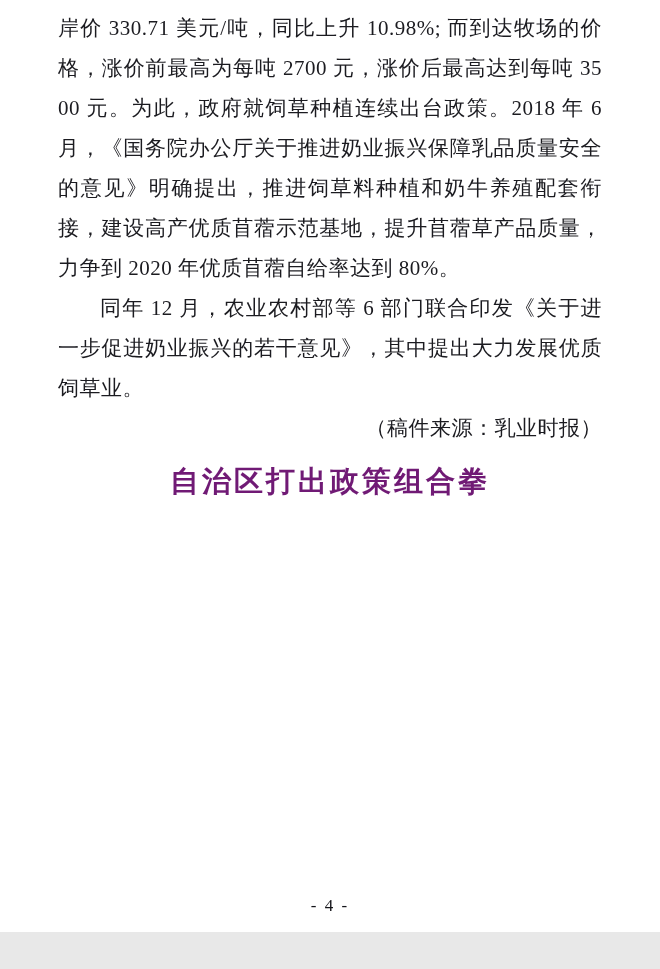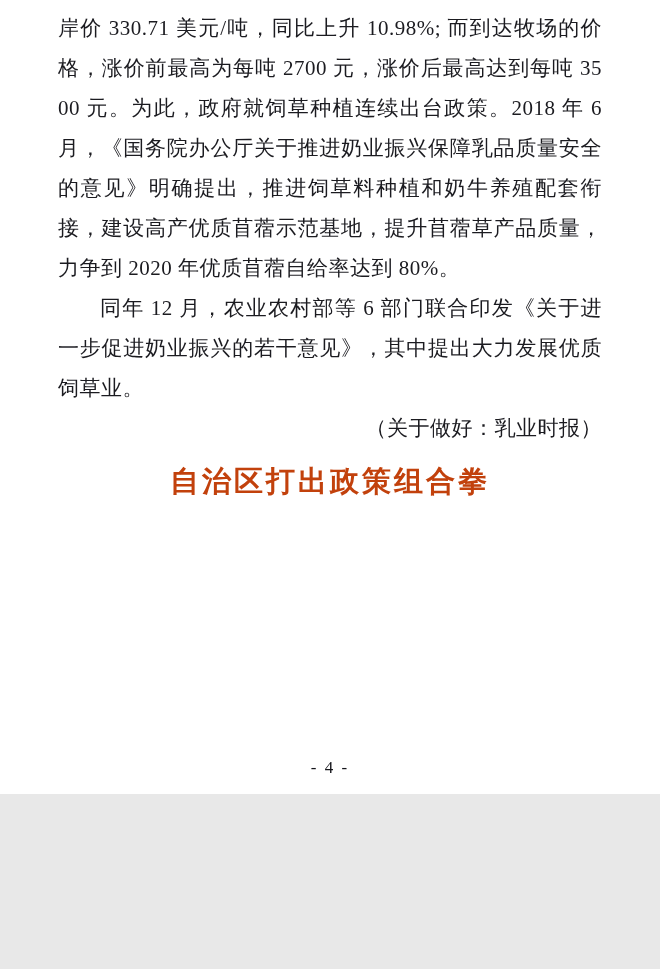--- a/index.html
+++ b/index.html
@@ -3,21 +3,21 @@
 <meta charset="utf-8">
 <style>
   html, body {
     margin: 0;
     padding: 0;
     background: #e8e8e8;
   }
   .page {
     position: relative;
     width: 660px;
-    height: 794px;
+    height: 932px;
     margin: 0 auto;
     background: #ffffff;
     box-sizing: border-box;
     padding: 8px 58px 0 58px;
     overflow: hidden;
     font-family: "Liberation Serif", "DejaVu Serif", serif;
     color: #1b1b20;
   }
   .article {
     width: 100%;
@@ -34,21 +34,21 @@
   .para.no-indent {
     text-indent: 0;
   }
   .source {
     float: right;
     letter-spacing: 0.5px;
   }
   .title-block {
     margin: 46px 0 14px 0;
     text-align: center;
-    color: #c2410c;
+    color: #701a75;
   }
   .title-line {
     display: block;
     font-size: 29px;
     font-weight: 900;
     line-height: 55px;
     letter-spacing: 3px;
   }
   .page-number {
     position: absolute;
@@ -62,21 +62,21 @@
   }
 </style>
 </head>
 <body>
 
 <div class="page">
 
   <div class="article">
     <p class="para no-indent">岸价 330.71 美元/吨，同比上升 10.98%; 而到达牧场的价格，涨价前最高为每吨 2700 元，涨价后最高达到每吨 3500 元。为此，政府就饲草种植连续出台政策。2018 年 6 月，《国务院办公厅关于推进奶业振兴保障乳品质量安全的意见》明确提出，推进饲草料种植和奶牛养殖配套衔接，建设高产优质苜蓿示范基地，提升苜蓿草产品质量，力争到 2020 年优质苜蓿自给率达到 80%。</p>
     <p class="para">同年 12 月，农业农村部等 6 部门联合印发《关于进一步促进奶业振兴的若干意见》，其中提出大力发展优质饲草业。</p>
-    <p class="para"><span class="source">（关于做好：乳业时报）</span></p>
+    <p class="para"><span class="source">（稿件来源：乳业时报）</span></p>
   </div>
 
   <div class="title-block">
     <span class="title-line">自治区打出政策组合拳</span>
   </div>
 
   <div class="article">
   </div>
 
   <div class="page-number">- 4 -</div>

